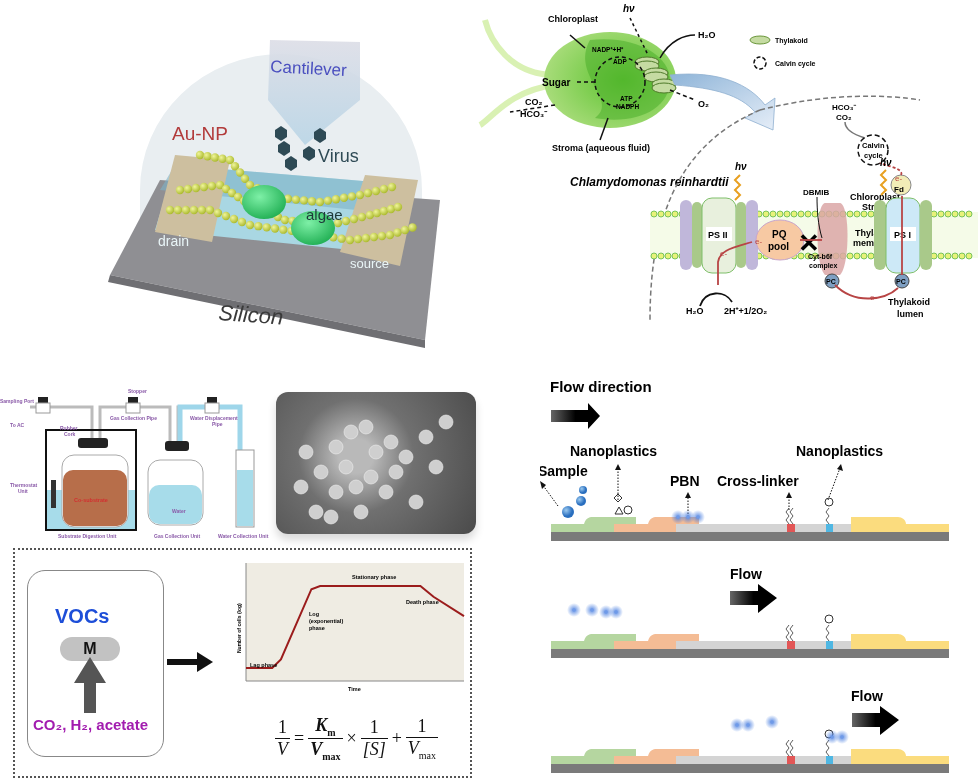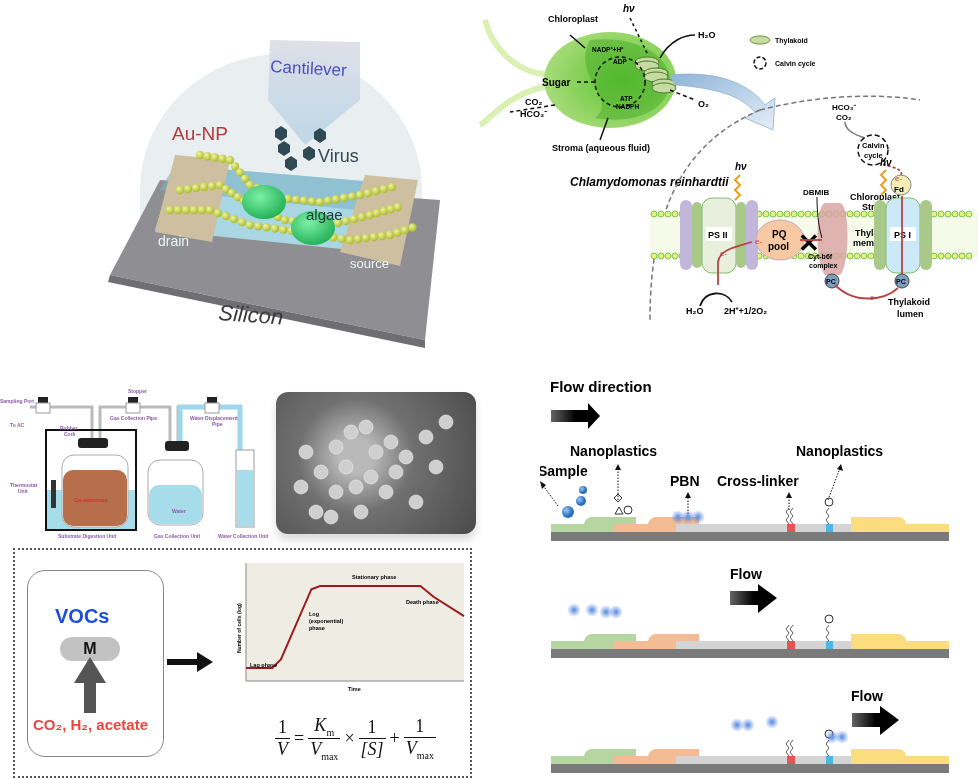--- a/index.html
+++ b/index.html
@@ -452,21 +452,21 @@
 </div>
 
 <div class="abs" style="left:13px;top:548px;width:455px;height:226px;border:2px dotted #555;"></div>
 
 <div class="abs" style="left:27px;top:570px;width:135px;height:185px;border:1.5px solid #888;border-radius:18px;"></div>
 <div class="abs" style="left:55px;top:605px;font-size:20px;font-weight:bold;color:#1d4ed8;">VOCs</div>
 <div class="abs" style="left:60px;top:637px;width:60px;height:24px;border-radius:12px;background:#c2c2c2;text-align:center;line-height:24px;font-weight:bold;font-size:16px;">M</div>
 <svg class="abs" style="left:72px;top:655px" width="36" height="60">
   <polygon points="18,2 34,28 24,28 24,58 12,58 12,28 2,28" fill="#555"></polygon>
 </svg>
-<div class="abs" style="left:33px;top:716px;font-size:15px;font-weight:bold;color:#ef4444;">CO₂, H₂, acetate</div>
+<div class="abs" style="left:33px;top:716px;font-size:15px;font-weight:bold;color:#a21caf;">CO₂, H₂, acetate</div>
 <svg class="abs" style="left:165px;top:650px" width="50" height="24">
   <rect x="2" y="9" width="32" height="6" fill="#111"></rect>
     <polygon points="32,2 48,12 32,22" fill="#111"></polygon>
 </svg>
 
 <svg class="abs" style="left:224px;top:555px" width="242" height="140">
   <rect x="22" y="8" width="218" height="118" fill="#efece3"></rect>
   <line x1="22" y1="8" x2="22" y2="126" stroke="#888"></line>
   <line x1="22" y1="126" x2="240" y2="126" stroke="#888"></line>
   <path id="growthLine" fill="none" stroke="#9b1c1c" stroke-width="2" d="M22.0,113.0 L48.2,113.0 L56.9,104.4 L87.4,34.2 L96.1,31.0 L196.4,31.0 L209.5,41.8 L240.0,61.2 "></path>
@@ -481,21 +481,21 @@
   <text x="128" y="24" font-size="5.5" font-weight="bold">Stationary phase</text>
   <text x="182" y="49" font-size="5.5" font-weight="bold">Death phase</text>
 </svg>
 
 <div class="abs serif" style="left:275px;top:715px;display:flex;align-items:center;font-size:18px;font-style:italic;">
   <div style="display:inline-flex;flex-direction:column;align-items:center;">
       <span style="font-style:normal">1</span>
       <span style="border-top:1px solid #111;padding:0 2px">V</span>
     </div>
   <span style="margin:0 4px;font-style:normal">=</span>
-  <div style="display:inline-flex;flex-direction:column;align-items:center;">
+  <div style="display:inline-flex;flex-direction:column;align-items:center;font-weight:bold;">
       <span><span>K</span><sub style="font-size:10px;font-style:normal">m</sub></span>
       <span style="border-top:1px solid #111;padding:0 2px"><span>V</span><sub style="font-size:10px;font-style:normal">max</sub></span>
     </div>
   <span style="margin:0 4px;font-style:normal">×</span>
   <div style="display:inline-flex;flex-direction:column;align-items:center;">
       <span style="font-style:normal">1</span>
       <span style="border-top:1px solid #111;padding:0 2px">[S]</span>
     </div>
   <span style="margin:0 4px;font-style:normal">+</span>
   <div style="display:inline-flex;flex-direction:column;align-items:center;">

